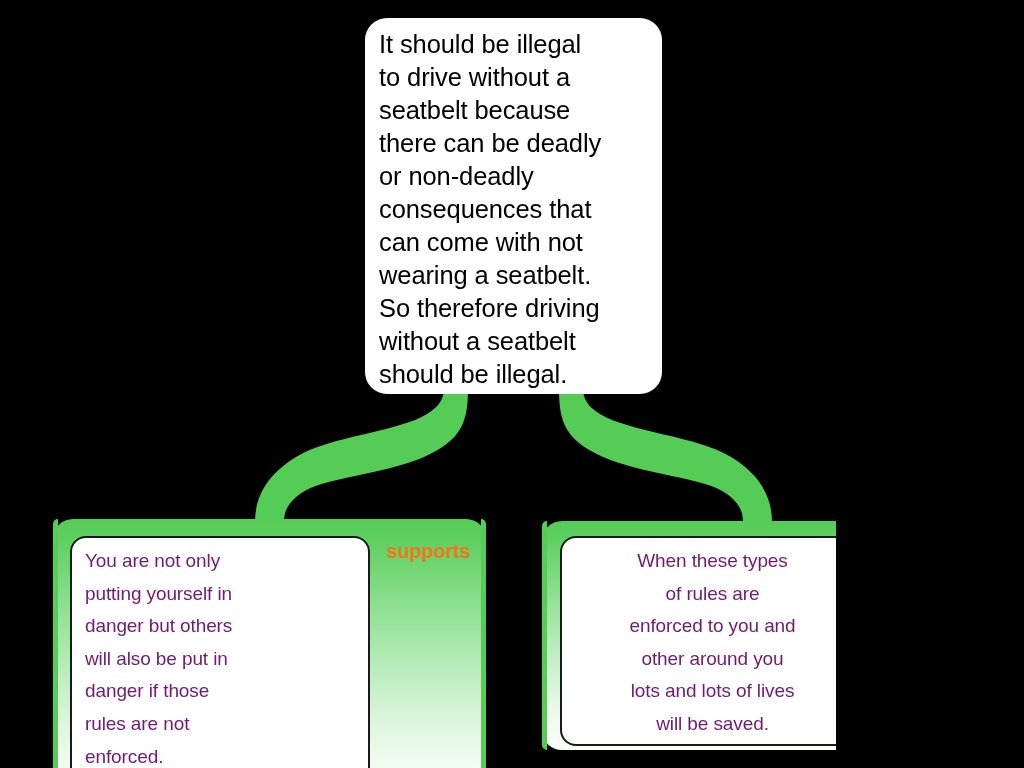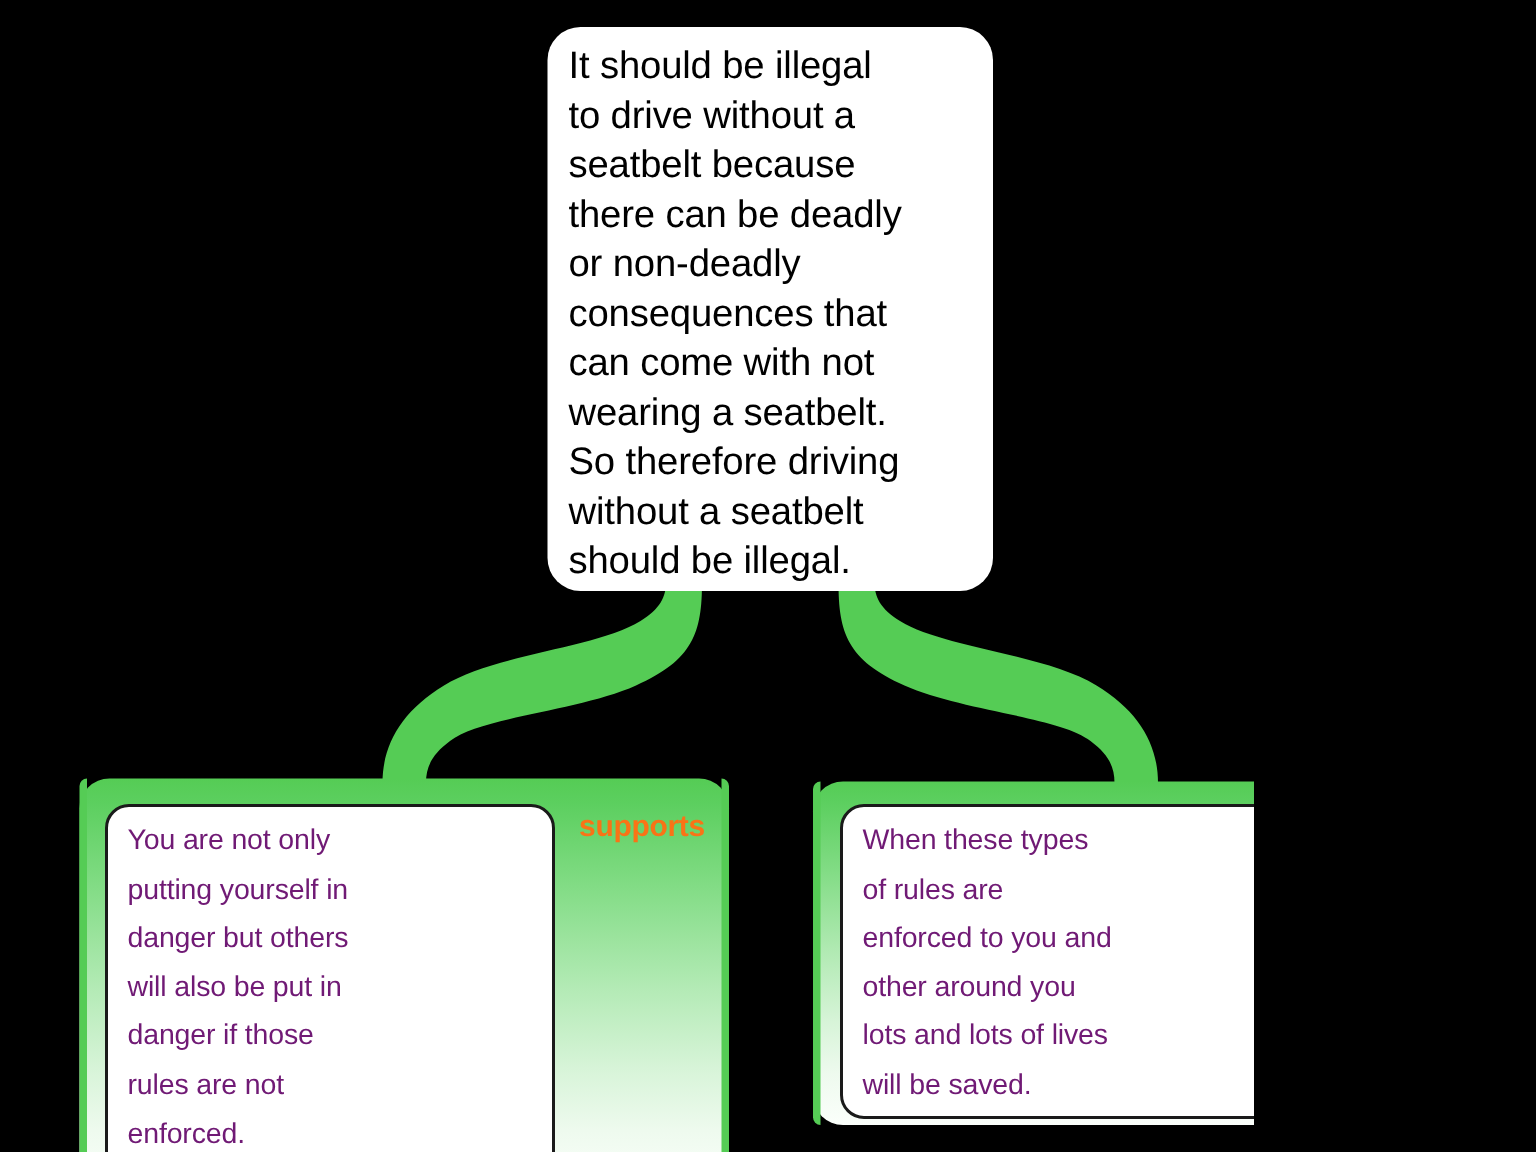--- a/index.html
+++ b/index.html
@@ -112,20 +112,21 @@
     left: 17px;
     top: 17px;
     width: 300px;
     height: 256px;
   }
   #inner-right {
     left: 18px;
     top: 15px;
     width: 300px;
     height: 210px;
+    text-align: center;
   }
   .premise-text {
     position: absolute;
     left: 13px;
     top: 7px;
     right: 8px;
     font-size: 19px;
     line-height: 32.6px;
     color: #701a75;
     letter-spacing: -0.1px;

